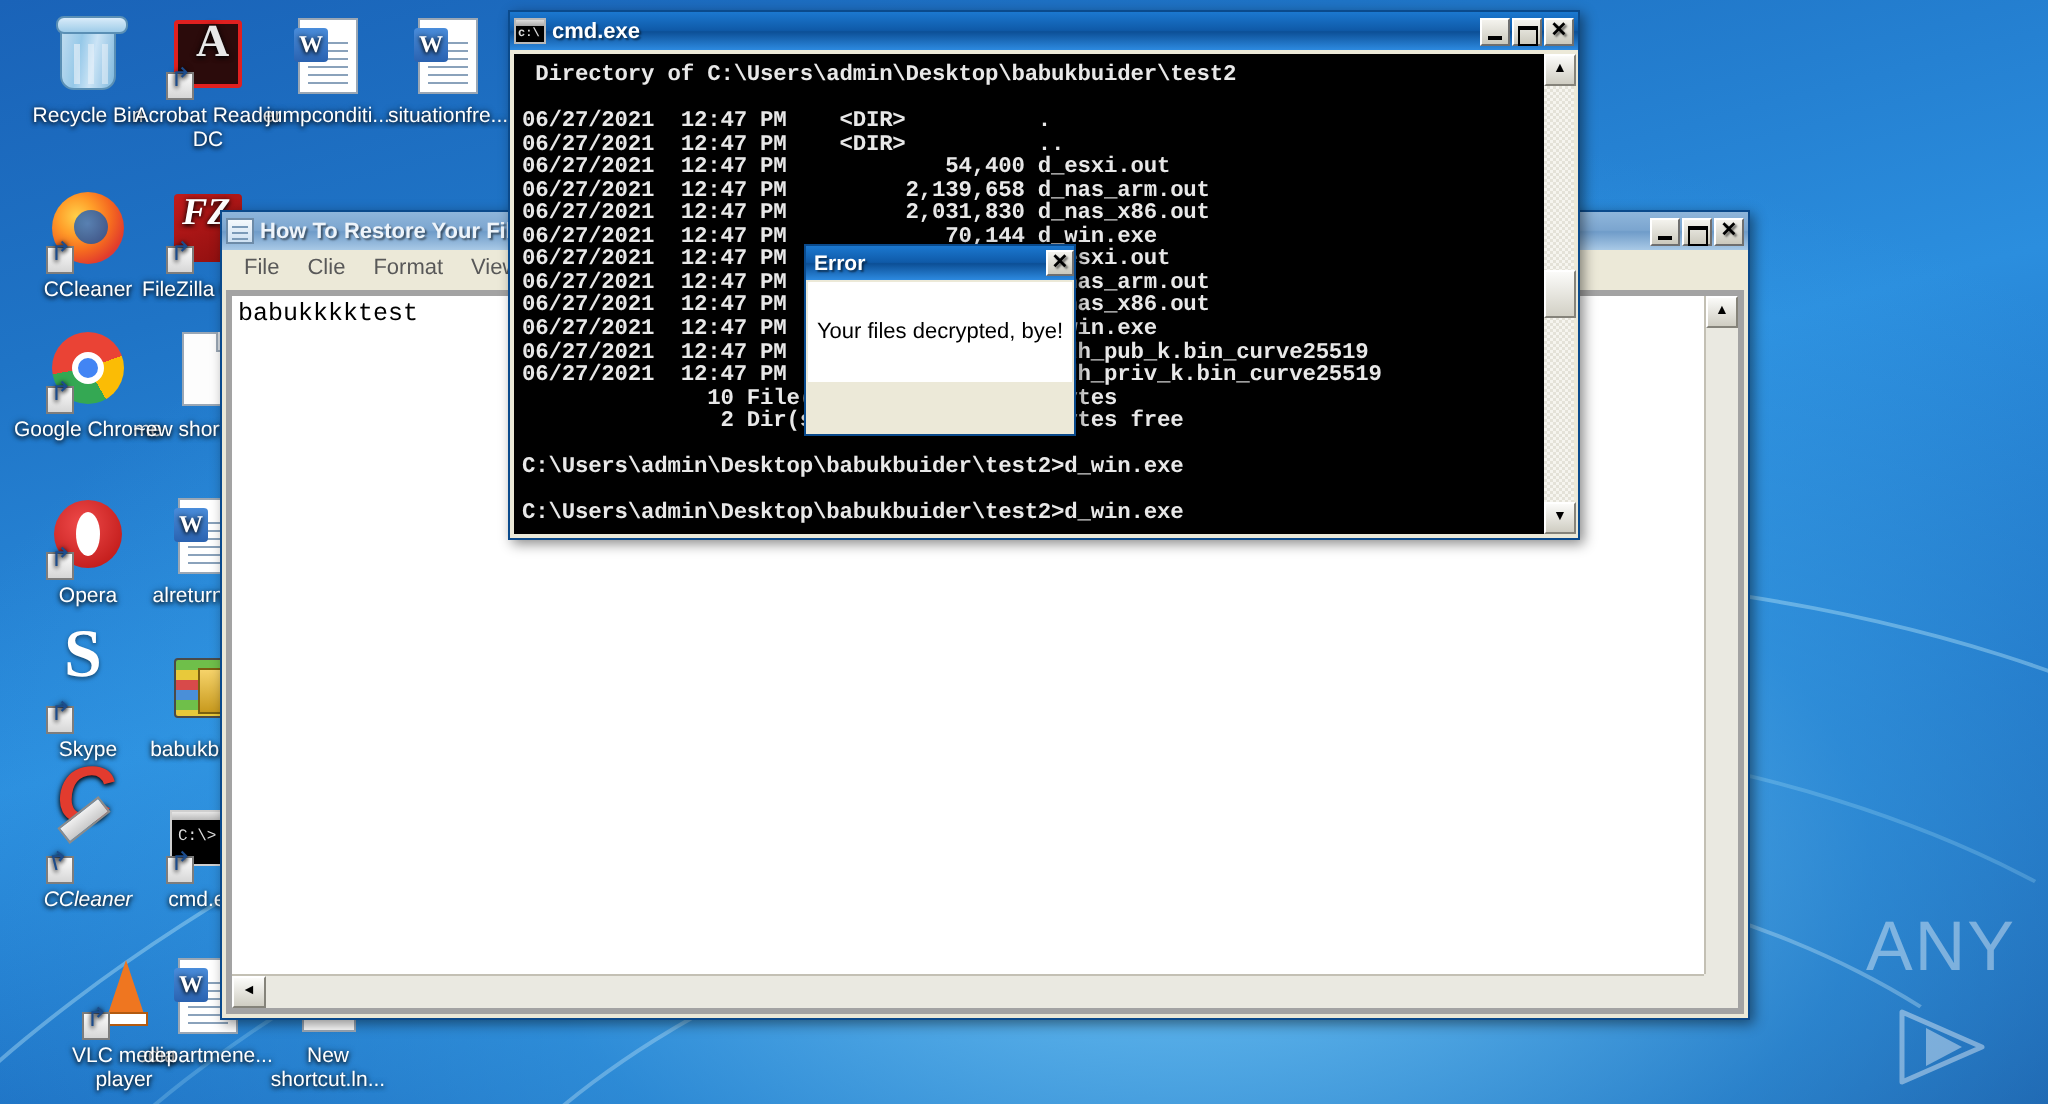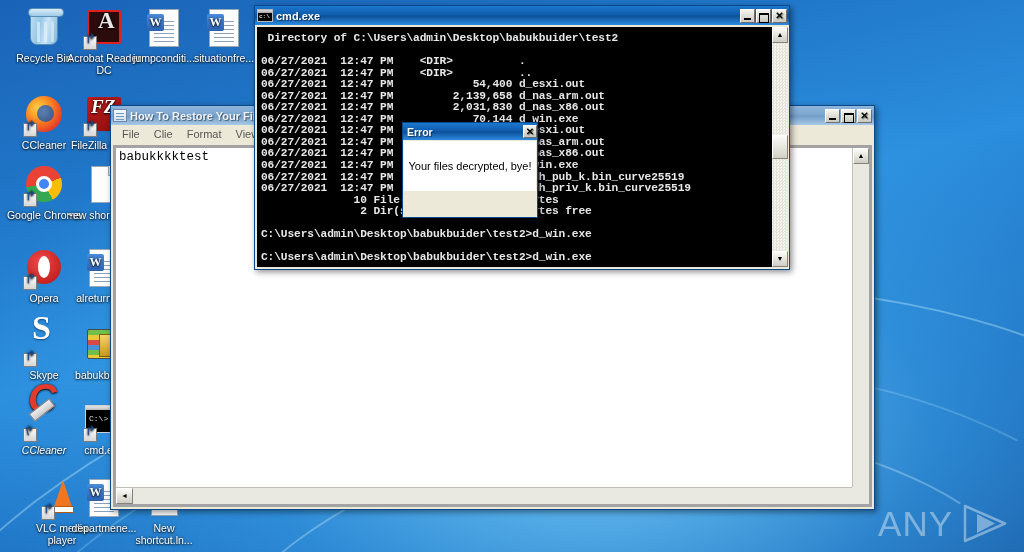--- a/index.html
+++ b/index.html
@@ -241,21 +241,21 @@
   }
   .err-x { width:14px; height:13px; background:linear-gradient(#f4f3ee,#cbc9bd);
     border:1px solid #6f6f6f; border-top-color:#fff; border-left-color:#fff;
     font-size:10px; font-weight:bold; line-height:11px; text-align:center; color:#000; cursor:pointer; }
 
   
   #watermark {
     position:absolute; right: 16px; bottom: 8px;
     display:flex; align-items:center; gap: 9px;
     color: rgba(255,255,255,0.40); font-size: 35px; letter-spacing: 1px;
-    font-family:"Liberation Sans",sans-serif; user-select:none;
+    font-family:"Liberation Sans",sans-serif; user-select:none;flex-direction:column;
   }
   #watermark .tri {
     width: 46px; height: 41px; position:relative;
   }
   #watermark .tri svg { display:block; }
 </style>
 </head>
 <body>
 
 <div id="desktop">

